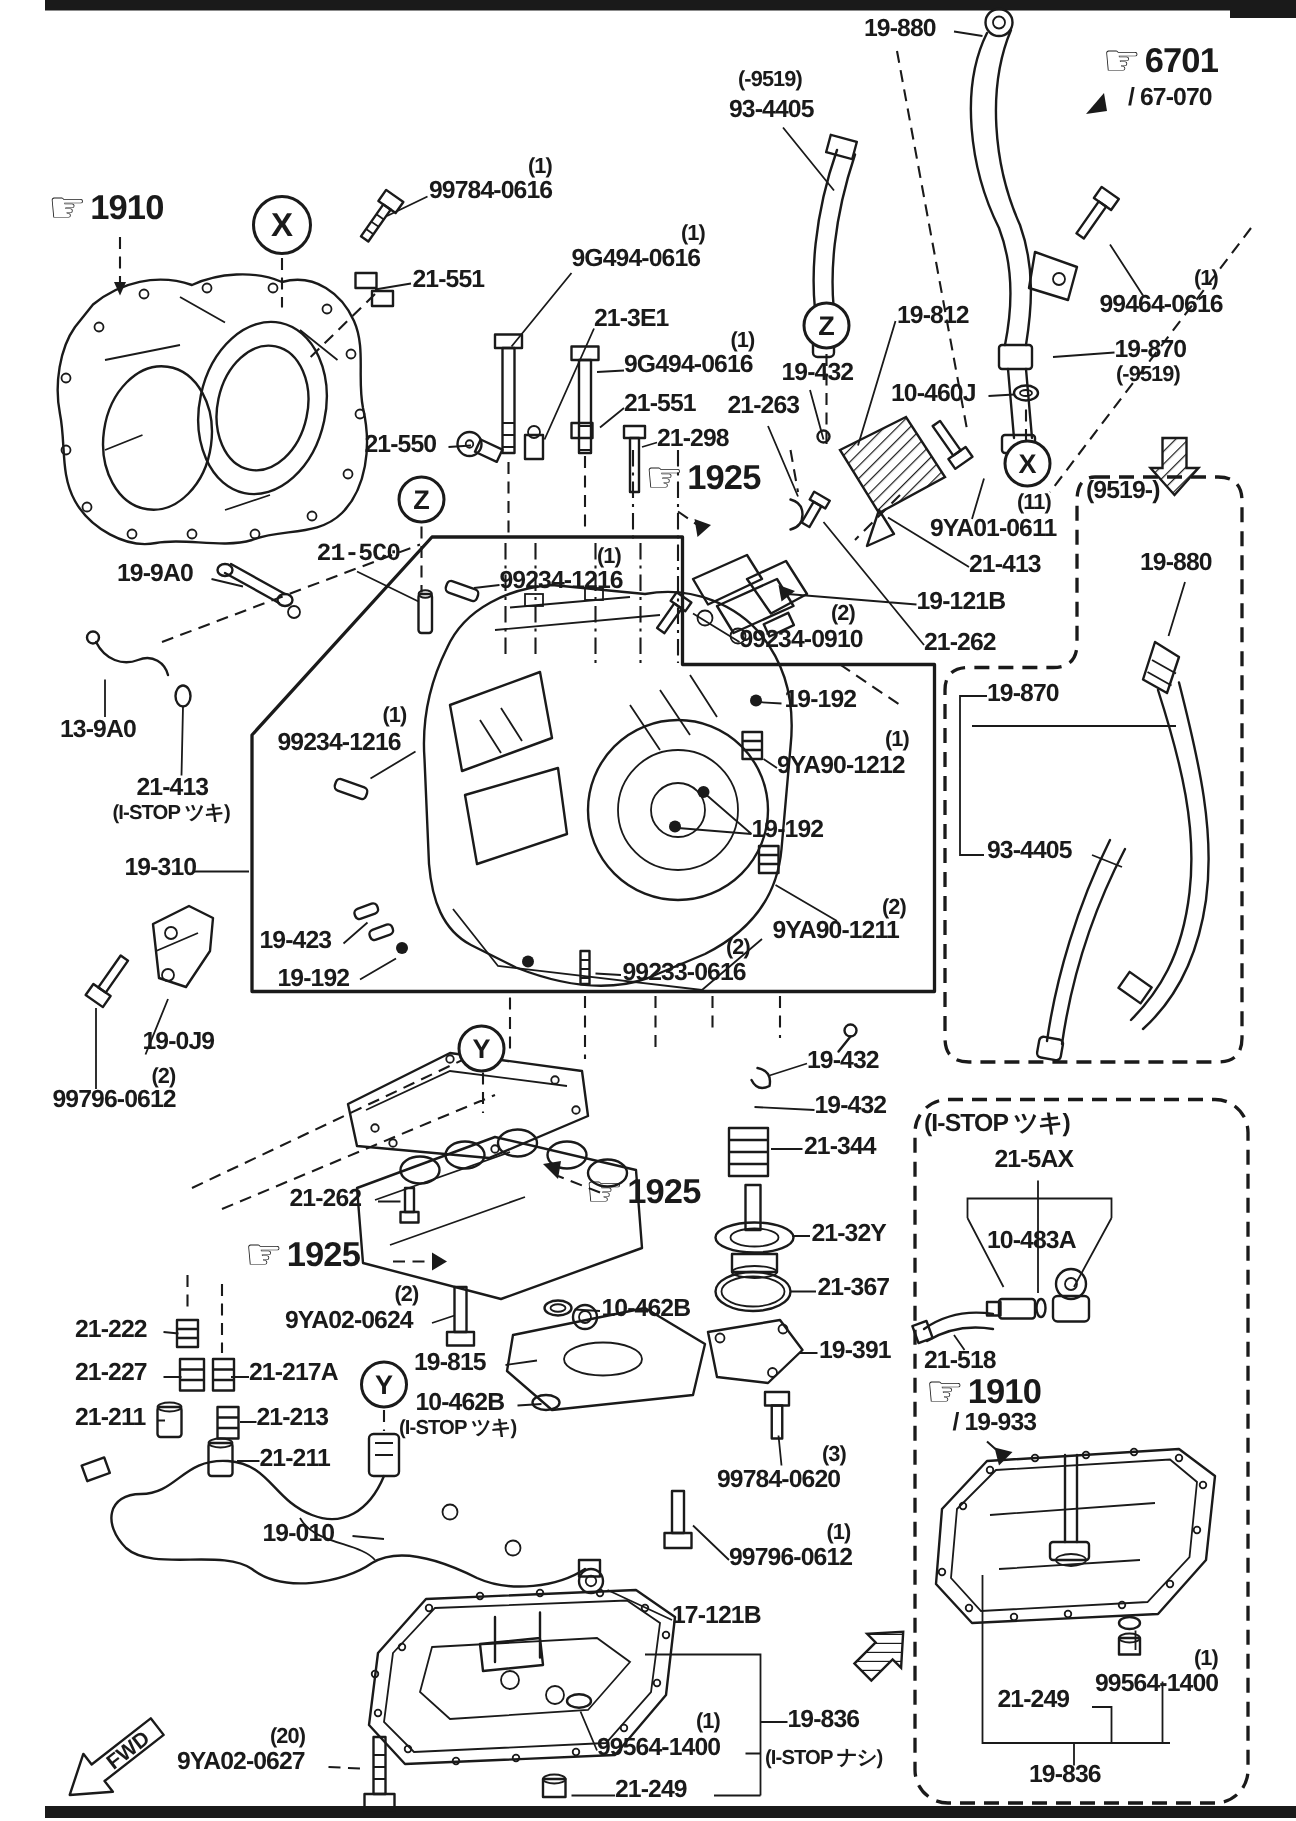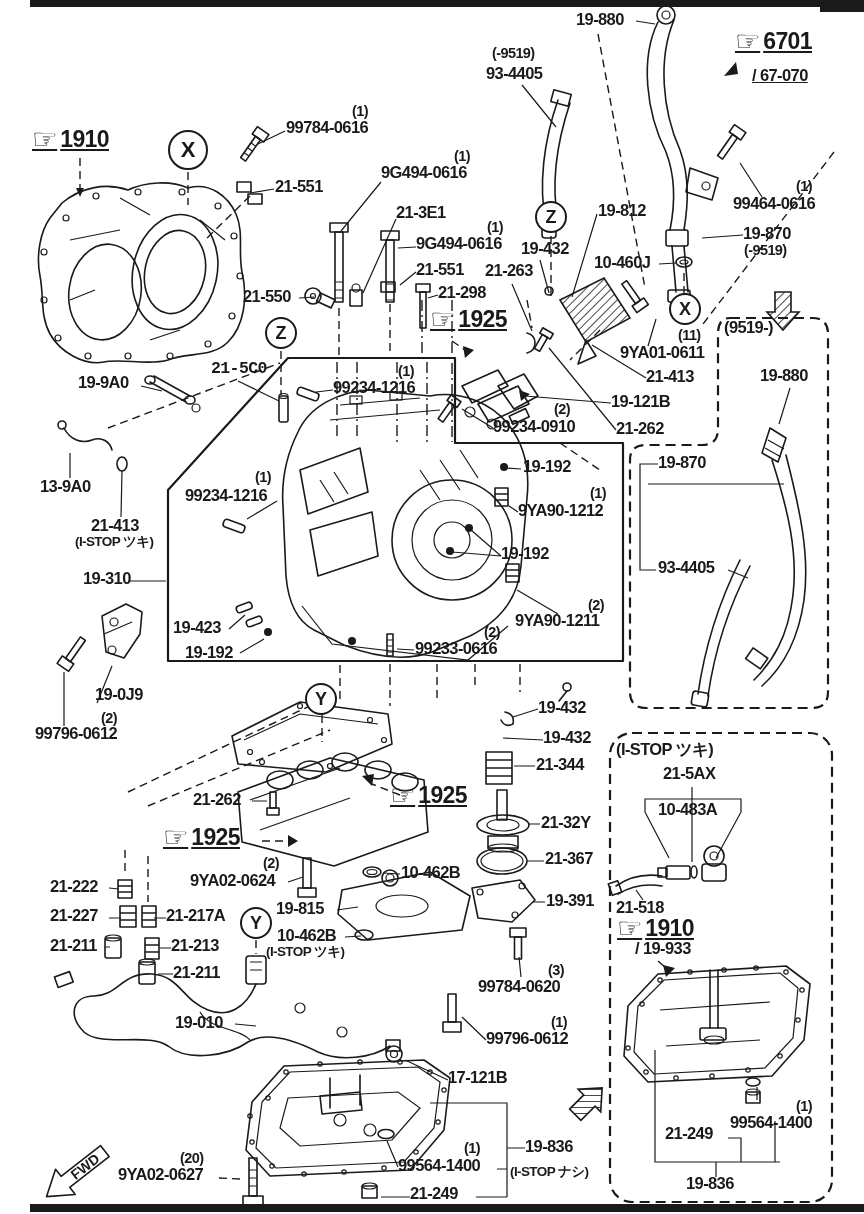--- a/index.html
+++ b/index.html
@@ -4,21 +4,21 @@
 <style>
   html,body{margin:0;padding:0;}
   body{width:864px;height:1214px;background:#ffffff;font-family:"Liberation Sans",sans-serif;color:#1a1a1a;position:relative;}
   #stage{position:absolute;left:0;top:0;width:864px;height:1214px;overflow:hidden;background:#fff;}
   #art{position:absolute;left:0;top:0;}
   #label-layer{position:absolute;left:0;top:0;width:864px;height:1214px;}
   .lbl{position:absolute;white-space:nowrap;font-weight:600;line-height:0.95;letter-spacing:-0.6px;}
   .s14{font-size:13.5px;}
   .s15{font-size:14.5px;}
   .s16{font-size:16.5px;}
-  .s23{font-size:23px;font-weight:700;text-decoration:underline;}
+  .s23{font-size:23px;font-weight:700;}
   .bold{font-weight:700;}
   .hand{font-size:1.25em;font-weight:400;margin-right:3px;vertical-align:-2px;}
   .refc{position:absolute;border:2.2px solid #1a1a1a;border-radius:50%;display:flex;align-items:center;justify-content:center;font-weight:700;background:#fff;box-sizing:border-box;}
   .r20{width:40px;height:40px;font-size:22px;}
   .r16{width:32px;height:32px;font-size:18px;}
   .ln{fill:none;stroke:#1a1a1a;stroke-width:1.6;stroke-linejoin:round;stroke-linecap:round;}
   .ln2{fill:none;stroke:#1a1a1a;stroke-width:2.2;stroke-linejoin:round;}
   .thin{fill:none;stroke:#1a1a1a;stroke-width:1.2;}
   .dash{fill:none;stroke:#1a1a1a;stroke-width:1.4;stroke-dasharray:8 5;}
   .dashdot{fill:none;stroke:#1a1a1a;stroke-width:1.4;stroke-dasharray:11 4 2 4;}
@@ -406,21 +406,21 @@
 
   <g transform="translate(78,1172) rotate(-38)">
     <path class="ln" d="M-40,0 L-16,-16 L-16,-7 H34 V7 H-16 L-16,16 Z"></path>
     <text x="9" y="5" text-anchor="middle" font-size="14" font-weight="bold" fill="#1a1a1a" font-family="Liberation Sans, sans-serif">FWD</text>
   </g>
 </svg>
 
 <div id="label-layer">
       <div class="lbl s16" style="left: 576px; top: 12px;"><span>19-880</span></div>
       <div class="lbl s23" style="left: 735px; top: 28px;"><span class="hand">☞</span><span>6701</span></div>
-      <div class="lbl s16" style="left: 752px; top: 68px; text-decoration: underline;"><span>/ 67-070</span></div>
+      <div class="lbl s16" style="left: 752px; top: 58px;"><span>/ 67-070</span></div>
       <div class="lbl s15" style="left: 492px; top: 47px;"><span>(-9519)</span></div>
       <div class="lbl s16" style="left: 486px; top: 66px;"><span>93-4405</span></div>
       <div class="lbl s15" style="left: 352px; top: 105px;"><span>(1)</span></div>
       <div class="lbl s16" style="left: 286px; top: 120px;"><span>99784-0616</span></div>
       <div class="lbl s23" style="left: 32px; top: 126px;"><span class="hand">☞</span><span>1910</span></div>
       <div class="lbl s16" style="left: 275px; top: 179px;"><span>21-551</span></div>
       <div class="lbl s15" style="left: 454px; top: 150px;"><span>(1)</span></div>
       <div class="lbl s16" style="left: 381px; top: 165px;"><span>9G494-0616</span></div>
       <div class="lbl s16" style="left: 396px; top: 205px;"><span>21-3E1</span></div>
       <div class="lbl s15" style="left: 487px; top: 221px;"><span>(1)</span></div>
@@ -500,21 +500,21 @@
       <div class="lbl s16" style="left: 175px; top: 1015px; text-align: center;"><span>19-010</span></div>
       <div class="lbl s14" style="left: 510px; top: 1122px; margin-top: 44px;"><span>(I-STOP ナシ)</span></div>
       <div class="lbl s16" style="left: 525px; top: 1139px;"><span>19-836</span></div>
       <div class="lbl s15" style="left: 464px; top: 1142px;"><span>(1)</span></div>
       <div class="lbl s16" style="left: 398px; top: 1158px;"><span>99564-1400</span></div>
       <div class="lbl s16" style="left: 410px; top: 1186px;"><span>21-249</span></div>
       <div class="lbl s15" style="left: 180px; top: 1152px;"><span>(20)</span></div>
       <div class="lbl s16" style="left: 118px; top: 1167px;"><span>9YA02-0627</span></div>
       <div class="lbl s16 bold" style="left: 616px; top: 742px;"><span>(I-STOP ツキ)</span></div>
       <div class="lbl s16" style="left: 663px; top: 766px;"><span>21-5AX</span></div>
-      <div class="lbl s16" style="left: 658px; top: 802px; text-align: right;"><span>10-483A</span></div>
+      <div class="lbl s16" style="left: 658px; top: 820px; text-align: right;"><span>10-483A</span></div>
       <div class="lbl s16" style="left: 616px; top: 900px;"><span>21-518</span></div>
       <div class="lbl s23" style="left: 617px; top: 915px;"><span class="hand">☞</span><span>1910</span></div>
       <div class="lbl s16" style="left: 635px; top: 941px;"><span>/ 19-933</span></div>
       <div class="lbl s16" style="left: 665px; top: 1126px;"><span>21-249</span></div>
       <div class="lbl s15" style="left: 796px; top: 1100px;"><span>(1)</span></div>
       <div class="lbl s16" style="left: 730px; top: 1115px;"><span>99564-1400</span></div>
       <div class="lbl s16" style="left: 686px; top: 1176px;"><span>19-836</span></div>
       <div class="refc r20" style="left: 168px; top: 130px;">
         <span>X</span>
       </div>

